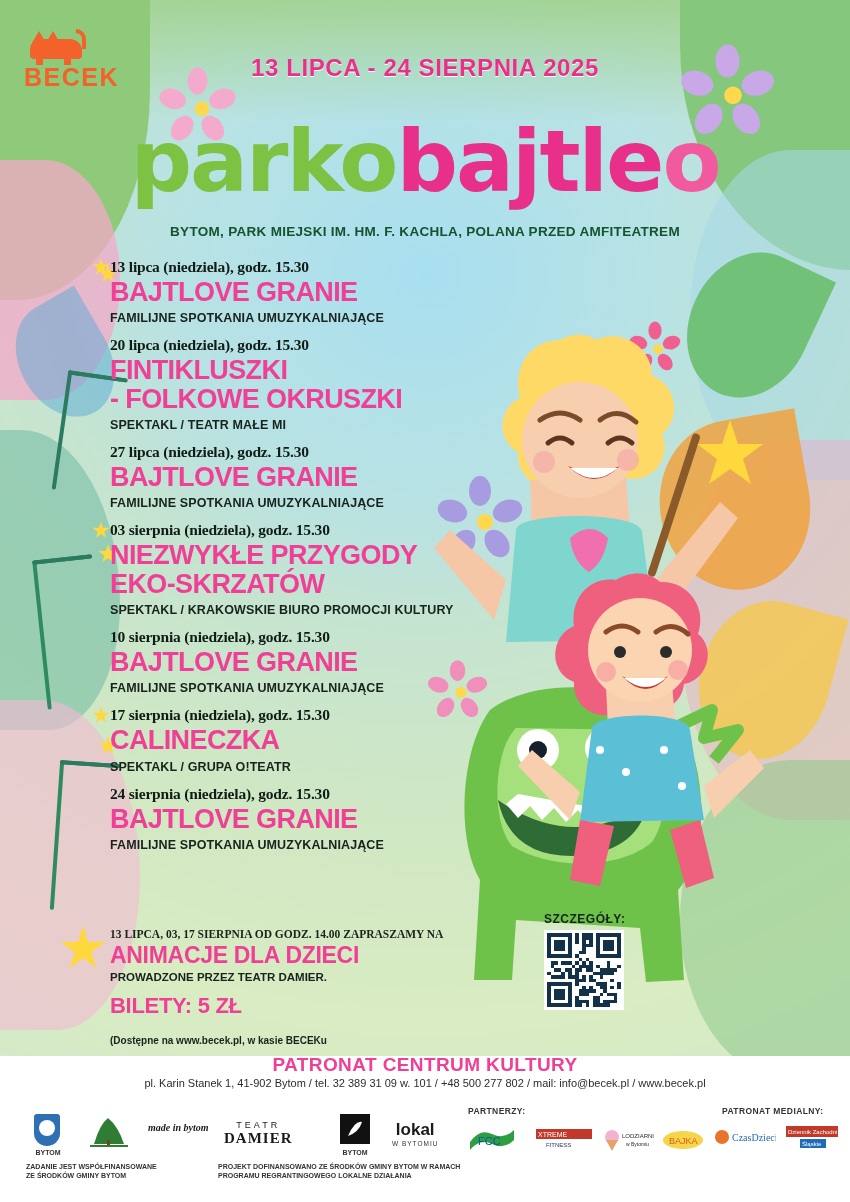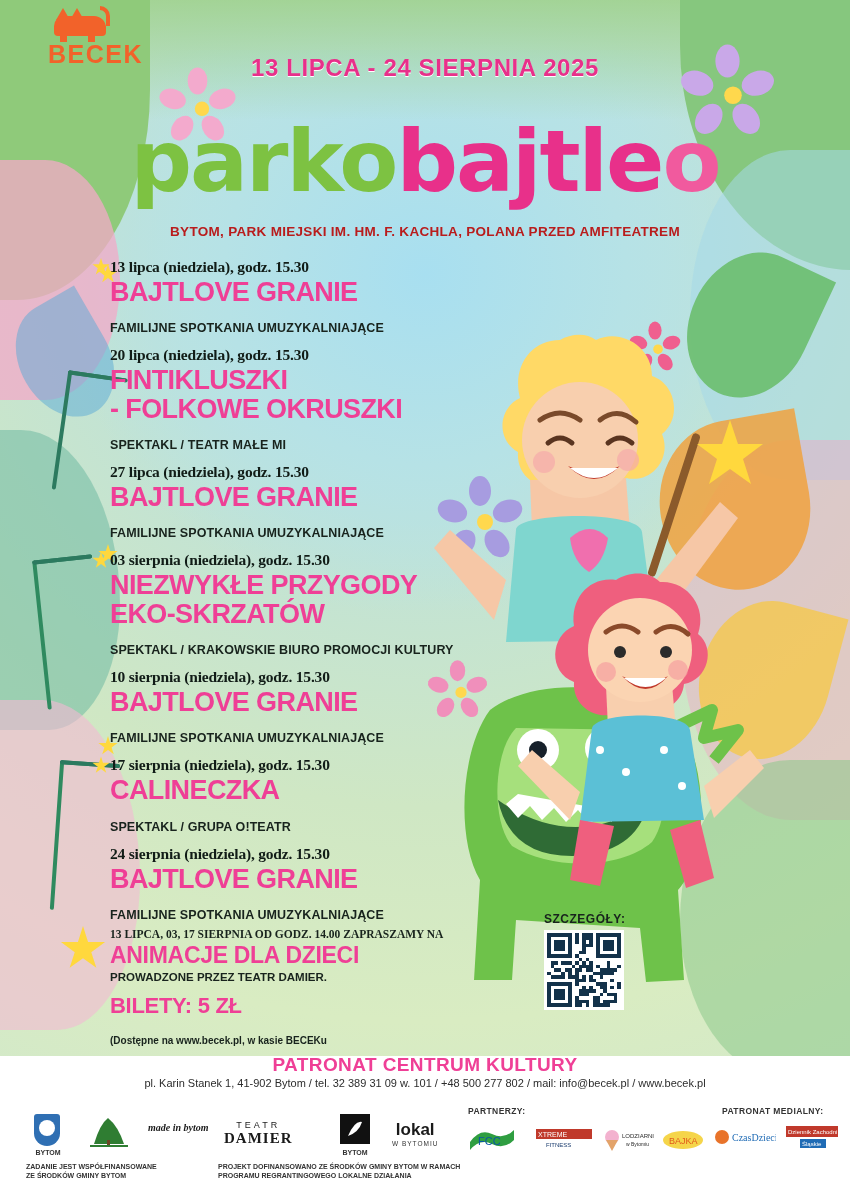--- a/index.html
+++ b/index.html
@@ -59,21 +59,21 @@
   }
 
   .star {
     position:absolute;
     clip-path: polygon(50% 0%, 61% 35%, 98% 35%, 68% 57%, 79% 91%, 50% 70%, 21% 91%, 32% 57%, 2% 35%, 39% 35%);
     background:#ffd83d;
   }
 
   
   .logo {
-    position:absolute; left:24px; top:8px; width:110px; height:62px;margin-left:24px;
+    position:absolute; left:24px; top:31px; width:110px; height:62px;
   }
   .logo .cat {
     position:absolute; left:6px; top:0; width:58px; height:30px;
   }
   .logo .cat-body { position:absolute; left:0; top:8px; width:52px; height:20px; background:#f2622a; border-radius:10px 12px 4px 4px;}
   .logo .cat-ear1 { position:absolute; left:2px; top:0px; width:0; height:0; border-left:7px solid transparent; border-right:7px solid transparent; border-bottom:12px solid #f2622a;}
   .logo .cat-ear2 { position:absolute; left:16px; top:0px; width:0; height:0; border-left:7px solid transparent; border-right:7px solid transparent; border-bottom:12px solid #f2622a;}
   .logo .cat-tail { position:absolute; left:46px; top:-2px; width:10px; height:20px; border:4px solid #f2622a; border-left:none; border-bottom:none; border-radius:0 12px 0 0;}
   .logo .cat-leg1 { position:absolute; left:6px; top:26px; width:7px; height:8px; background:#f2622a;}
   .logo .cat-leg2 { position:absolute; left:34px; top:26px; width:7px; height:8px; background:#f2622a;}
@@ -91,36 +91,36 @@
     position:absolute; top:118px; left:0; width:850px; text-align:center;
     font-size:86px; font-weight:bold; letter-spacing:-2px;
     font-family:"DejaVu Sans", sans-serif;
     line-height:1;
   }
   .title .g { color:#7dc242; }
   .title .p { color:#e8308a; }
   .title .o { color:#f15a9e; }
   .subtitle {
     position:absolute; top:224px; left:0; width:850px; text-align:center;
-    font-size:13.5px; font-weight:bold; color:#b91c1c; letter-spacing:.3px;
+    font-size:13.5px; font-weight:bold; color:#14532d; letter-spacing:.3px;
   }
 
   
   .prog { position:absolute; left:110px; top:258px; width:470px; }
   .ev { margin-bottom:11px; position:relative; }
   .ev .date {
     font-size:15.5px; font-weight:bold; color:#111c17; letter-spacing:-.2px;
     font-family:"Liberation Serif", serif;
   }
   .ev .name {
     font-size:27px; font-weight:bold; color:#ef3f96; letter-spacing:-.6px;
     line-height:1.05; margin-top:2px;
   }
   .ev .desc {
-    font-size:12.5px; font-weight:bold; color:#18231d; letter-spacing:.1px; margin-top:15px;
+    font-size:12.5px; font-weight:bold; color:#18231d; letter-spacing:.1px; margin-top:5px;
   }
   .ev .bullet-star { position:absolute; left:-20px; top:-3px; width:20px; height:20px; }
 
   
   .anim { position:absolute; left:110px; top:928px; width:400px; }
   .anim .small { font-size:11.5px; font-weight:bold; color:#18231d; font-family:"Liberation Serif", serif;}
   .anim .big { font-size:23px; font-weight:bold; color:#ef3f96; margin-top:2px; letter-spacing:-.3px;}
   .anim .by { font-size:11.5px; font-weight:bold; color:#18231d; margin-top:2px;}
   .anim .tickets { font-size:22px; font-weight:bold; color:#ef3f96; margin-top:10px; letter-spacing:-.3px;}
   .anim .fine { font-size:10px; font-weight:bold; color:#18231d; line-height:1.25; margin-top:16px;}

